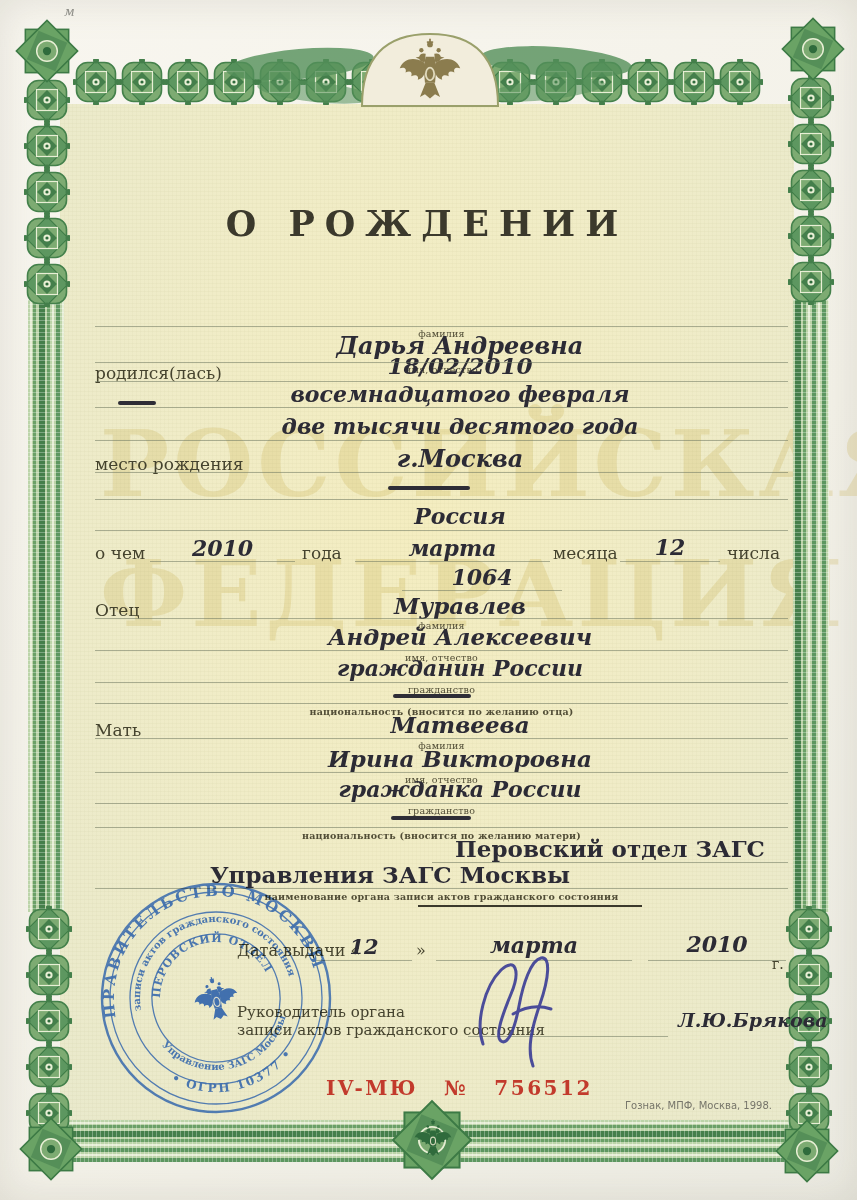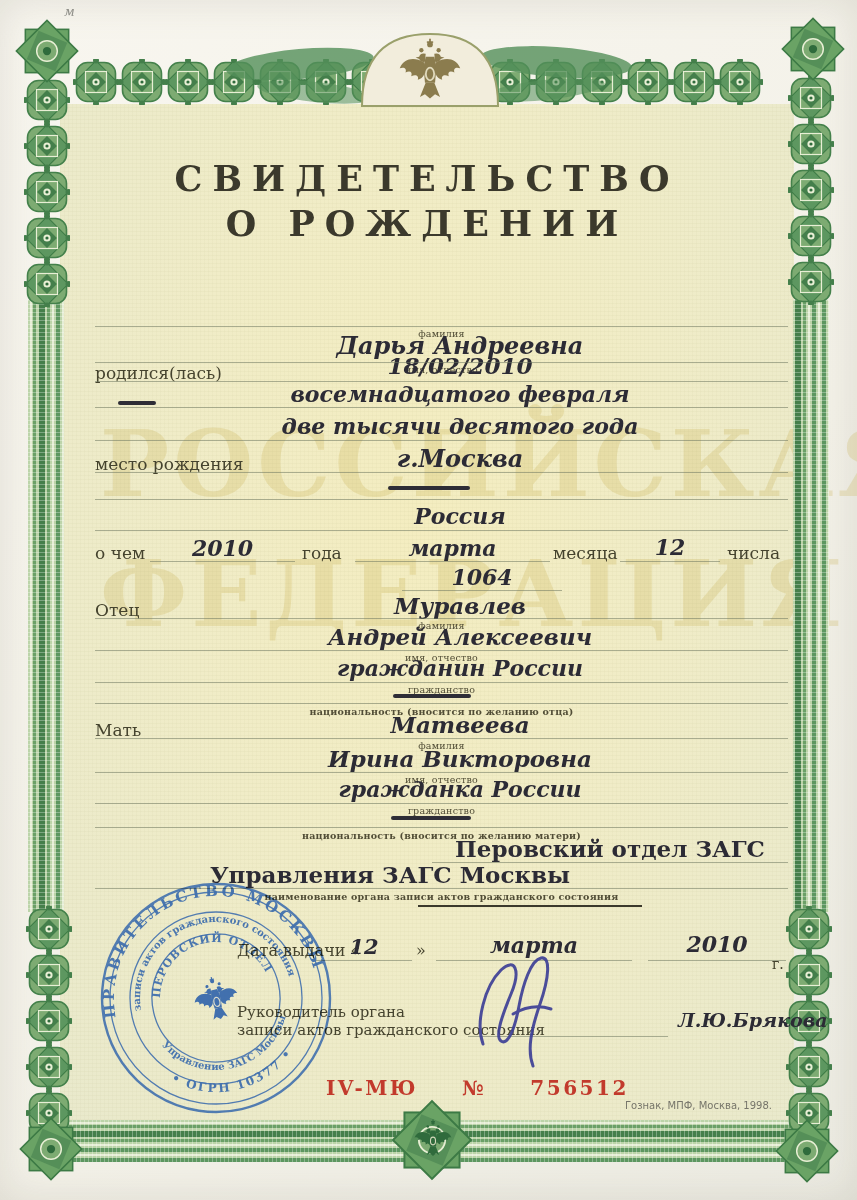--- a/index.html
+++ b/index.html
@@ -24,21 +24,21 @@
   .lbl{position:absolute;font-size:17px;color:#45432e;white-space:nowrap;}
   .val{position:absolute;font-style:italic;font-weight:bold;color:#2c2b35;text-align:center;
        font-size:24px;white-space:nowrap;}
   .val.up{font-style:normal;}
   .cap{position:absolute;left:95px;width:693px;text-align:center;font-size:9.5px;
        color:#514d36;letter-spacing:.2px;}
   .rule{position:absolute;height:0;border-bottom:1px solid rgba(112,120,96,.55);}
   .dash{position:absolute;height:4px;background:#2e2d36;border-radius:2px;}
   .capline{position:absolute;height:2px;background:#3b392c;}
   .serial{position:absolute;left:326px;top:1076px;color:#c23a2c;font-size:20px;
-          letter-spacing:2.5px;display:flex;gap:44px;font-weight:bold;}
+          letter-spacing:2.5px;display:flex;gap:26px;font-weight:bold;}
   .goznak{position:absolute;left:625px;top:1100px;font-size:10px;color:#76756a;
           font-family:"DejaVu Sans",sans-serif;}
   .cornermark{position:absolute;left:64px;top:4px;font-style:italic;font-size:13px;color:#90908a;}
   .stampwrap{position:absolute;left:98px;top:880px;width:236px;height:236px;z-index:4;
              transform:rotate(-13deg);opacity:.9;mix-blend-mode:multiply;}
   .sig{position:absolute;left:455px;top:944px;z-index:4;}
   .smalllbl{font-size:15px;}
 </style>
 </head>
 <body>
@@ -177,21 +177,20 @@
 
     <g>
       <use href="#star8" x="390" y="1098" width="84" height="84"></use>
       <use href="#eagle" x="411" y="1119" width="44" height="44" style="color:#2f6b3c"></use>
     </g>
   </svg>
 
   <div class="content">
     <span class="cornermark">м</span>
 
-    <div class="ttl" style="top:158px">СВИДЕТЕЛЬСТВО</div>
     <div class="ttl" style="top:203px">О РОЖДЕНИИ</div>
 
     <span class="cap" style="top:328px">фамилия</span>
     <span class="val" style="left:230px;width:460px;top:331px">Дарья Андреевна</span>
     <span class="cap" style="top:364px">имя, отчество</span>
 
     <span class="lbl" style="left:95px;top:363px">родился(лась)</span>
     <span class="val" style="left:230px;width:460px;top:352px;font-size:23px">18/02/2010</span>
 
     <span class="val" style="left:230px;width:460px;top:381px;font-size:22px">восемнадцатого февраля</span>

